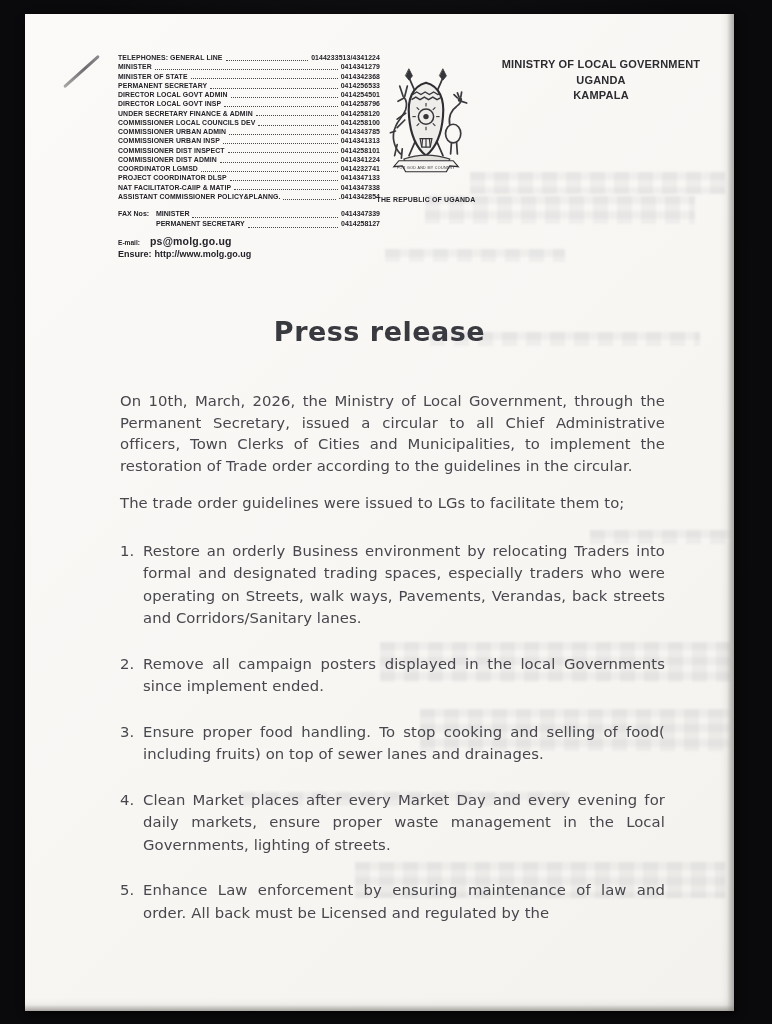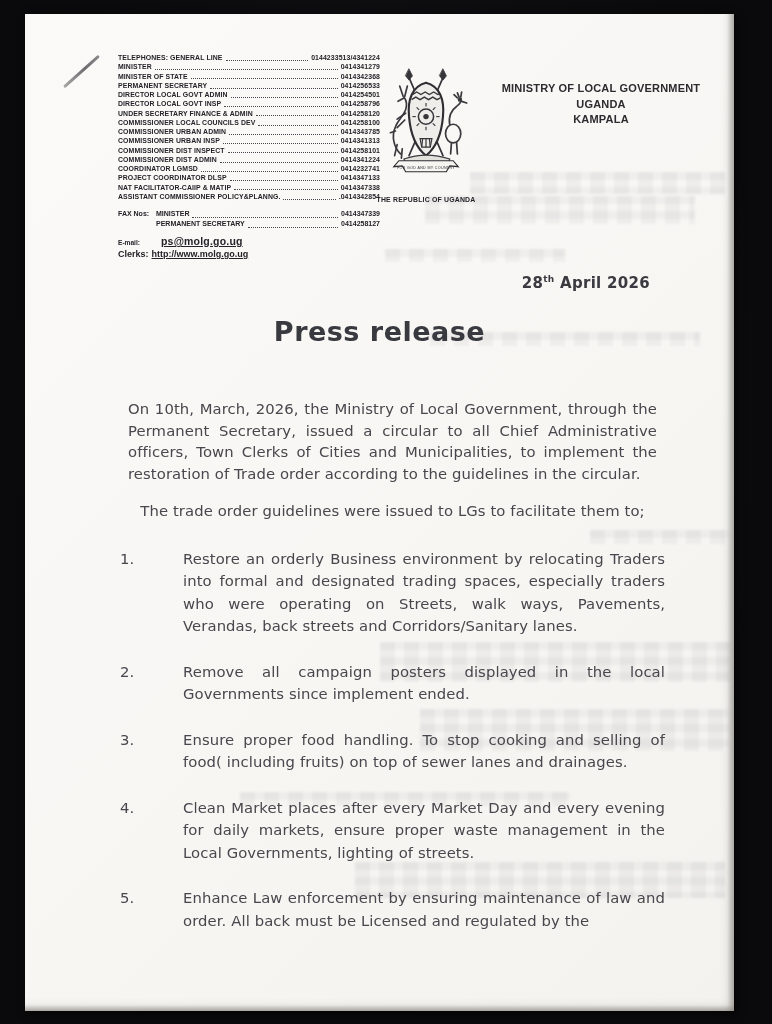--- a/index.html
+++ b/index.html
@@ -29,54 +29,54 @@
     font-family:"Liberation Sans", sans-serif;}
   .phone-line{display:flex;align-items:flex-end;
     font-size:6.9px;font-weight:bold;line-height:9.25px;letter-spacing:.1px;white-space:nowrap;}
   .phone-line .leader{flex:1;min-width:6px;border-bottom:1.2px dotted #47474d;margin:0 3px 1.5px;}
   .fax-block{margin-top:8px;}
   .fax-row{display:flex;align-items:flex-end;font-size:7px;font-weight:bold;line-height:10px;white-space:nowrap;}
   .fax-col{width:38px;flex:0 0 38px;}
   .fax-row .leader{flex:1;min-width:6px;border-bottom:1.2px dotted #47474d;margin:0 3px 1.5px;}
   .email-line{margin-top:6px;font-weight:bold;display:flex;align-items:baseline;}
   .email-label{font-size:6.6px;}
-  .email-value{font-size:10.5px;margin-left:21px;text-decoration:underline;letter-spacing:.2px;}
+  .email-value{font-size:10.5px;margin-left:10px;letter-spacing:.2px;}
   .website-line{margin-top:2px;font-weight:bold;font-size:9px;}
-  .website-value{text-decoration:underline;margin-left:3px;}
+  .website-value{margin-left:3px;}
 
   
   .emblem{position:absolute;left:350px;top:50px;width:102px;height:112px;}
   .emblem-caption{position:absolute;left:338px;top:182px;width:126px;text-align:center;
     font-family:"Liberation Sans", sans-serif;font-weight:bold;font-size:6.9px;
     letter-spacing:.2px;color:#232329;}
 
   
   .address{position:absolute;left:455px;top:43px;width:242px;text-align:center;
     font-family:"Liberation Sans", sans-serif;font-weight:bold;font-size:11px;
-    line-height:15.5px;color:#2b2b30;letter-spacing:.2px;margin-top:24px;}
+    line-height:15.5px;color:#2b2b30;letter-spacing:.2px;}
 
   
   .date-line{position:absolute;left:355px;top:260px;width:270px;text-align:right;
     font-weight:bold;font-size:15px;color:#3a3a40;letter-spacing:.3px;}
   .date-line sup{font-size:9px;vertical-align:super;line-height:0;}
 
   
   .doc-title{position:absolute;left:0;top:302px;width:709px;text-align:center;
     font-weight:bold;font-size:27px;letter-spacing:.5px;color:#393940;}
 
   
   .body-copy{position:absolute;left:95px;top:376px;width:545px;
     font-size:14.8px;line-height:21.5px;color:#47474d;text-align:justify;letter-spacing:.1px;}
-  .body-copy p{margin:8px;}
-  .lead-in{margin-top:16px !important;text-align:center;}
+  .body-copy p{margin:0;}
+  .lead-in{margin-top:16px !important;text-align:left;}
   .guideline-list{margin-top:26px;}
   .list-item{display:flex;margin-bottom:23px;line-height:22.5px;}
   .list-item:last-child{margin-bottom:0;}
   .list-num{flex:0 0 23px;}
-  .list-text{flex:1;text-align:justify;margin-left:40px;}
+  .list-text{flex:1;text-align:justify;}
 
   
   .ghost{position:absolute;filter:blur(1.1px);opacity:.75;pointer-events:none;
     background:
       repeating-linear-gradient(90deg, rgba(128,128,140,.10) 0 15px, rgba(128,128,140,0) 15px 24px),
       repeating-linear-gradient(180deg, rgba(128,128,140,.09) 0 8px, rgba(128,128,140,0) 8px 15px);}
 </style>
 </head>
 <body>
 
@@ -191,21 +191,21 @@
         <span class="leader"></span>
         <span>0414258127</span>
       </div>
     </div>
 
     <div class="email-line">
       <span class="email-label">E-mail:</span>
       <span class="email-value">ps@molg.go.ug</span>
     </div>
     <div class="website-line">
-      <span>Clerks:</span><span class="website-value">http://www.molg.go.ug</span>
+      <span>Ensure:</span><span class="website-value">http://www.molg.go.ug</span>
     </div>
   </div>
 
   <svg class="emblem" viewBox="0 0 120 132">
     <g stroke="#35353a" fill="none" stroke-width="2" stroke-linecap="round">
 
       <line x1="40" y1="16" x2="80" y2="108"></line>
       <line x1="80" y1="16" x2="40" y2="108"></line>
       <path d="M40,6 L44,14 L40,19 L36,14 Z" fill="#35353a" stroke-width="1"></path>
       <path d="M80,6 L84,14 L80,19 L76,14 Z" fill="#35353a" stroke-width="1"></path>
@@ -266,21 +266,20 @@
     <text x="60" y="123.5" text-anchor="middle" font-family="Liberation Sans, sans-serif" font-size="4.3" letter-spacing="0.4" fill="#2e2e32">FOR GOD AND MY COUNTRY</text>
   </svg>
   <div class="emblem-caption">THE REPUBLIC OF UGANDA</div>
 
   <div class="address">
     <div>MINISTRY OF LOCAL GOVERNMENT</div>
     <div>UGANDA</div>
     <div>KAMPALA</div>
   </div>
 
-  <div class="date-line"><span>28</span><sup>th</sup><span> April 2026</span></div>
 
   <div class="doc-title">Press release</div>
 
   <div class="body-copy">
     <p>On 10th, March, 2026, the Ministry of Local Government, through the Permanent Secretary, issued a circular to all Chief Administrative officers, Town Clerks of Cities and Municipalities, to implement the restoration of Trade order according to the guidelines in the circular.</p>
     <p class="lead-in">The trade order guidelines were issued to LGs to facilitate them to;</p>
 
     <div class="guideline-list">
       <div class="list-item">
         <span class="list-num">1.</span>

